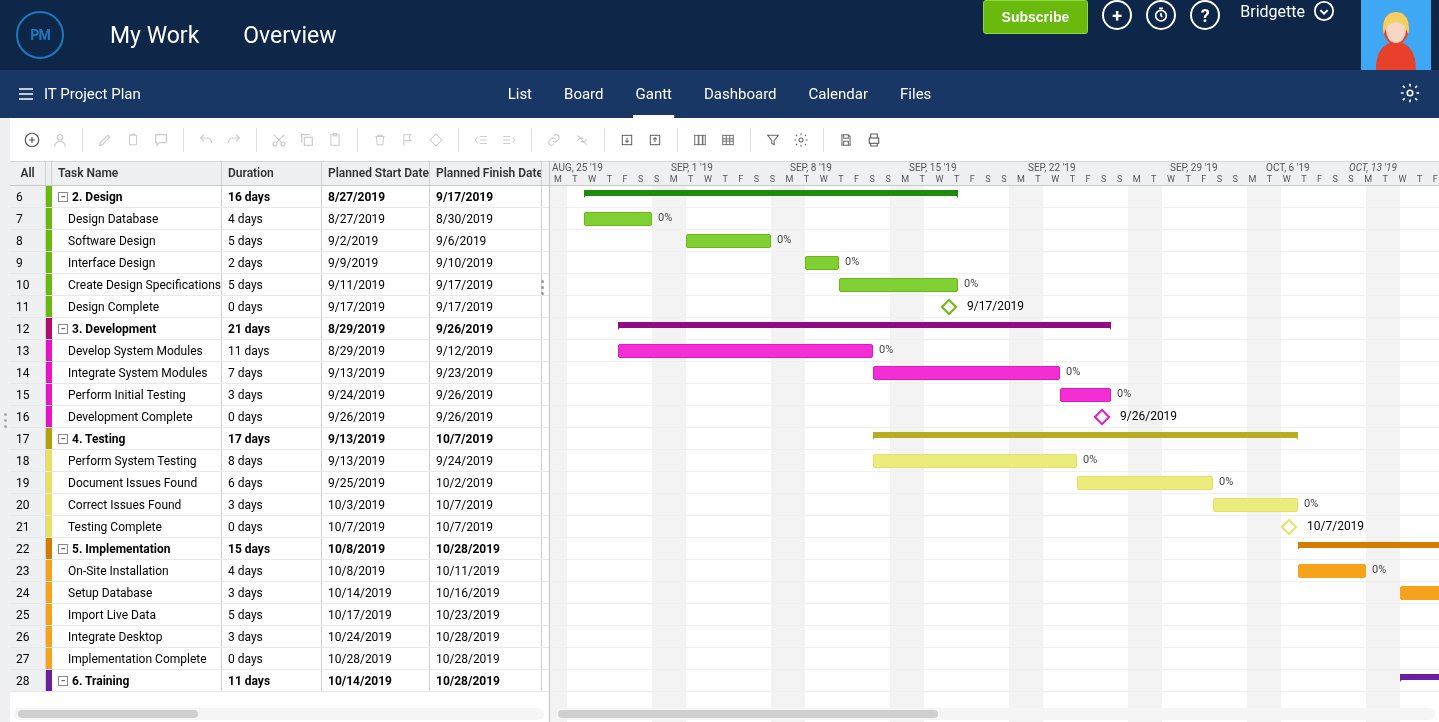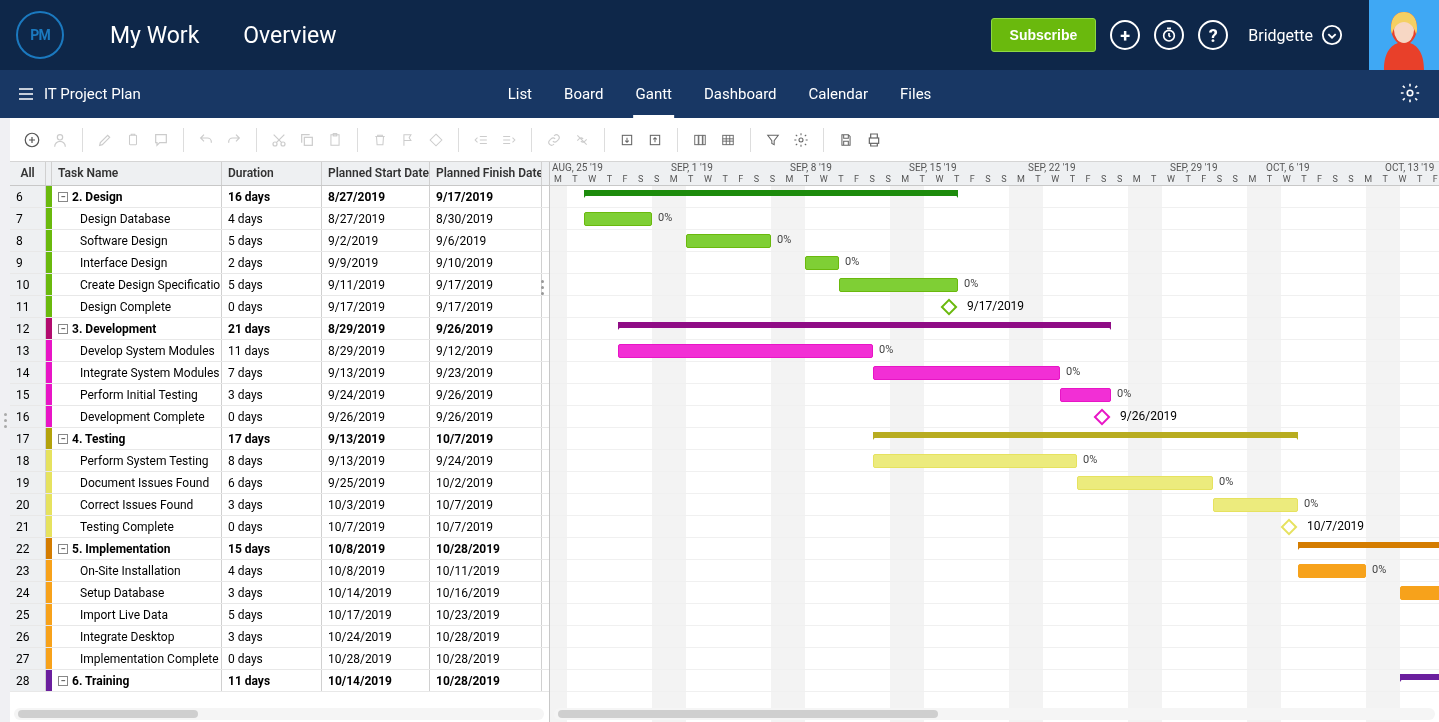--- a/index.html
+++ b/index.html
@@ -3,21 +3,21 @@
 <meta charset="utf-8">
 <style>
 * { box-sizing: border-box; margin: 0; padding: 0; }
 body { font-family: -apple-system, BlinkMacSystemFont, "Segoe UI", Roboto, Arial, sans-serif; font-size: 13px; background: #fff; overflow: hidden; width: 1439px; height: 722px; }
 
 
 .topnav { height: 70px; background: #0e2749; display: flex; align-items: center; color: #fff; }
 .logo { width: 48px; height: 48px; border: 2.5px solid #1b79bf; border-radius: 50%; margin: 0 24px 0 16px; display: flex; align-items: center; justify-content: center; color: #1b79bf; font-weight: 700; font-size: 14px; letter-spacing: -1px; }
 .nav-item { padding: 0 22px; height: 70px; display: flex; align-items: center; font-size: 23px; cursor: pointer; position: relative; }
 .nav-item.active::after { content: ""; position: absolute; bottom: 0; left: 22px; right: 22px; height: 4px; background: #fff; }
-.nav-right { margin-left: auto; display: flex; align-items: center; gap: 14px; padding-right: 0; }
+.nav-right { margin-left: auto; display: flex; align-items: flex-start; gap: 14px; padding-right: 8px; }
 .subscribe-btn { background: #6ab90d; color: #fff; border: 1px solid #8ed943; padding: 8px 18px; border-radius: 3px; font-size: 14px; font-weight: 600; cursor: pointer; }
 .circ-btn { width: 30px; height: 30px; border: 2.5px solid #fff; border-radius: 50%; display: flex; align-items: center; justify-content: center; cursor: pointer; color: #fff; font-weight: 700; font-size: 18px; }
 .user-chip { display: flex; align-items: center; gap: 8px; font-size: 16px; margin-left: 6px; cursor: pointer; }
 .avatar { width: 70px; height: 70px; background: #3fa8f4; display: flex; align-items: flex-end; justify-content: center; margin-left: 12px; overflow: hidden; }
 .avatar svg { width: 60px; height: 66px; }
 
 
 .subnav { height: 48px; background: #183764; display: flex; align-items: center; color: #fff; position: relative; }
 .proj-title { display: flex; align-items: center; gap: 10px; padding-left: 18px; font-size: 15px; }
 .view-tabs { position: absolute; left: 50%; transform: translateX(-50%); display: flex; gap: 28px; height: 48px; align-items: center; }
@@ -41,21 +41,21 @@
 .col-num { width: 36px; text-align: center; background: #eef0f2; }
 .col-bar { width: 6px; padding: 0 !important; border-right: none; }
 .col-name { width: 170px; }
 .col-dur { width: 100px; }
 .col-ps { width: 108px; }
 .col-pf { width: 112px; }
 .tbl-body { overflow-y: auto; flex: 1; }
 .tbl-row { display: flex; height: 22px; border-bottom: 1px solid #e8e8e8; font-size: 12px; align-items: stretch; }
 .tbl-row .row-cell { display: flex; align-items: center; }
 .tbl-row.parent .col-name, .tbl-row.parent .col-dur, .tbl-row.parent .col-ps, .tbl-row.parent .col-pf { font-weight: 700; }
-.child .col-name { padding-left: 28px; }
+.child .col-name { padding-left: 16px; }
 .toggle-box { display: inline-block; width: 10px; height: 10px; border: 1px solid #888; color: #555; font-size: 9px; line-height: 8px; text-align: center; margin-right: 4px; }
 
 
 .gantt { flex: 1; overflow: hidden; position: relative; }
 .gantt-head { height: 24px; background: #eef0f2; border-bottom: 1px solid #c8c8c8; position: relative; font-size: 9px; color: #555; }
 .gantt-head .wk { position: absolute; top: 0; font-size: 10px; }
 .gantt-head .days { position: absolute; top: 12px; letter-spacing: 10.5px; font-size: 9px; left: 2px; }
 .gantt-body { position: relative; height: calc(100% - 24px); }
 .grid-col { position: absolute; top: 0; bottom: 0; width: 17px; }
 .grid-col.weekend { background: #f3f3f3; }
@@ -498,21 +498,21 @@
 
   <div class="gantt">
     <div class="gantt-head" id="gantt-head">
         <div class="wk" style="left: 2px;">AUG, 25 '19</div>
         <div class="wk" style="left: 121px;">SEP, 1 '19</div>
         <div class="wk" style="left: 240px;">SEP, 8 '19</div>
         <div class="wk" style="left: 359px;">SEP, 15 '19</div>
         <div class="wk" style="left: 478px;">SEP, 22 '19</div>
         <div class="wk" style="left: 597px; margin-left: 23px;">SEP, 29 '19</div>
         <div class="wk" style="left: 716px;">OCT, 6 '19</div>
-        <div class="wk" style="left: 835px;">OCT, 13 '19</div>
+        <div class="wk" style="left: 799px; font-style: italic;">OCT, 13 '19</div>
         <div class="days" style="left: 4px;">MTWTFSSMTWTFSSMTWTFSSMTWTFSSMTWTFSSMTWTFSSMTWTFSSMTWTF</div>
       </div>
     <div class="gantt-body" id="gantt-body">
         <div class="grid-col weekend" style="left: 0px;"></div>
         <div class="grid-col" style="left: 17px;"></div>
         <div class="grid-col" style="left: 34px;"></div>
         <div class="grid-col" style="left: 51px;"></div>
         <div class="grid-col" style="left: 68px;"></div>
         <div class="grid-col" style="left: 85px;"></div>
         <div class="grid-col weekend" style="left: 102px;"></div>

